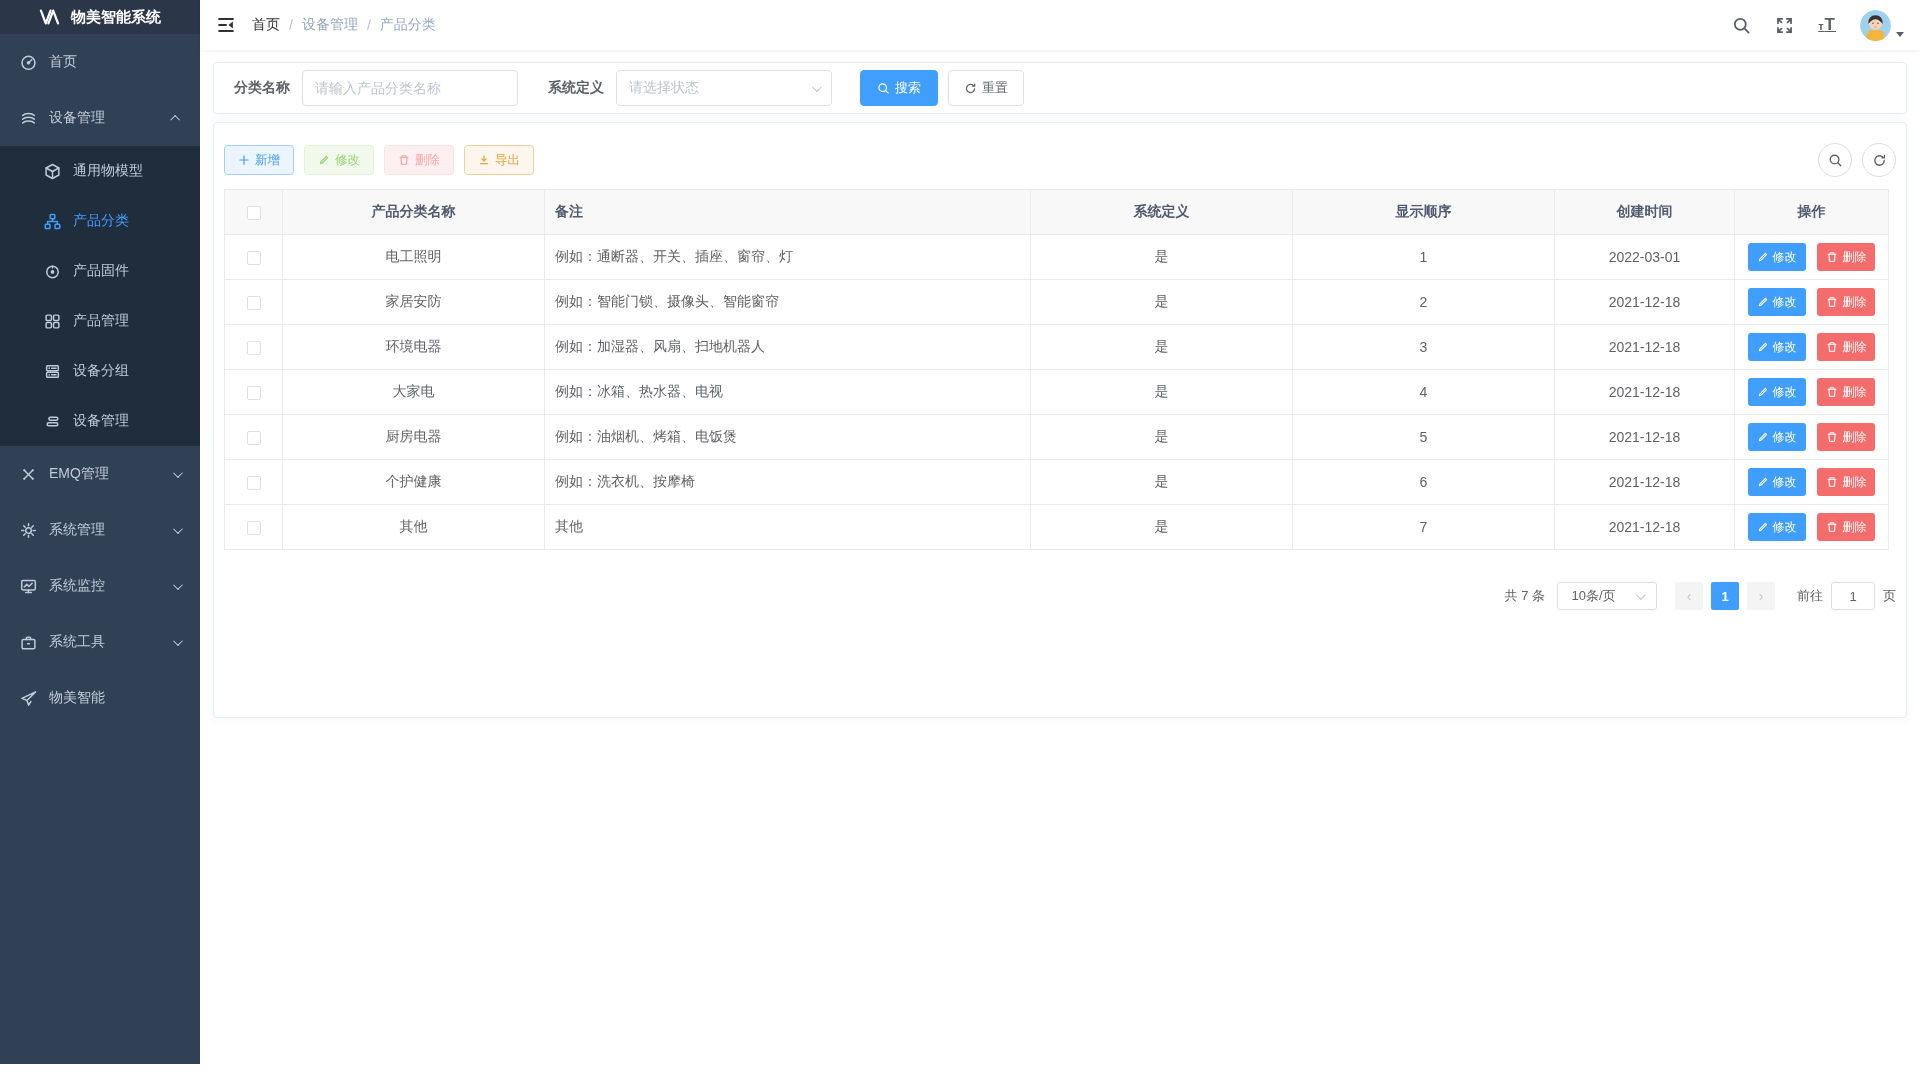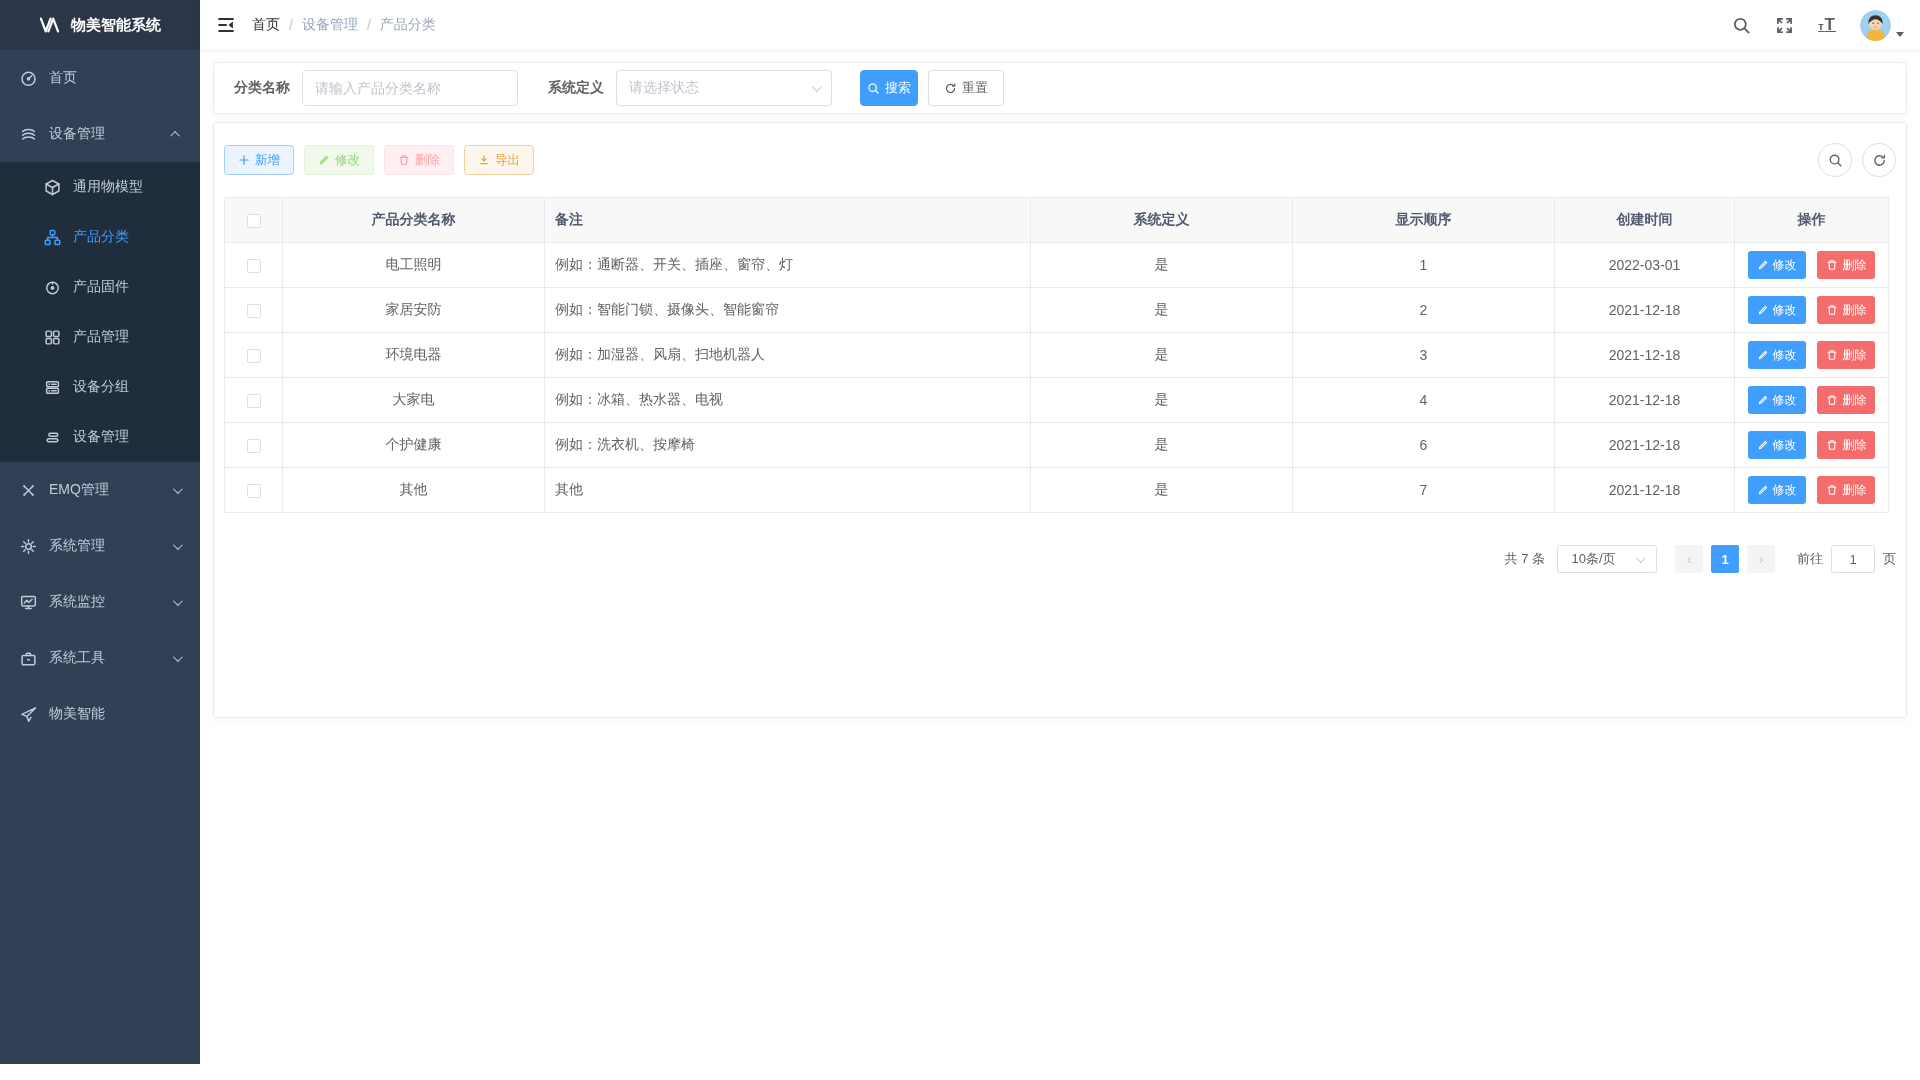--- a/index.html
+++ b/index.html
@@ -1,21 +1,21 @@
 <!DOCTYPE html>
 <html><head>
 <meta charset="utf-8">
 <style>
   * { margin:0; padding:0; box-sizing:border-box; }
   html,body { width:1920px; height:1080px; background:#fff; font-family:"Liberation Sans","DejaVu Sans",sans-serif; overflow:hidden; }
   .app { display:flex; width:1920px; }
 
   
   .sidebar { width:200px; height:1064px; background:#304156; flex:0 0 200px; }
-  .logo { height:50px; display:flex; align-items:center; justify-content:center; gap:10px; background:#2b3648; color:#fff; font-weight:bold; font-size:15px; }
+  .logo { height:34px; display:flex; align-items:center; justify-content:center; gap:10px; background:#2b3648; color:#fff; font-weight:bold; font-size:15px; }
   .menu-item { height:56px; display:flex; align-items:center; padding:0 20px; color:#bfcbd9; font-size:14px; cursor:pointer; }
   .menu-item .label { margin-left:12px; }
   .menu-item .chev { margin-left:auto; }
   .submenu { background:#1f2d3d; }
   .submenu .menu-item { height:50px; padding-left:44px; }
   .menu-item.active { color:#409eff; }
   .chev { width:7px; height:7px; border-right:1.5px solid currentColor; border-bottom:1.5px solid currentColor; display:inline-block; }
   .chev.down { transform:rotate(45deg) translateY(-2px); }
   .chev.up { transform:rotate(-135deg) translateY(-2px); }
   .micon { width:17px; height:17px; flex:0 0 17px; stroke:currentColor; fill:none; stroke-width:1.4; stroke-linecap:round; stroke-linejoin:round; }
@@ -42,36 +42,36 @@
   .filter-card { height:52px; display:flex; align-items:center; padding:0 20px; margin-bottom:8px; }
   .f-label { font-size:14px; font-weight:700; color:#606266; margin-right:12px; }
   .f-label.second { margin-left:30px; }
   .text-input { width:216px; height:36px; border:1px solid #dcdfe6; border-radius:4px; padding:0 12px; font-size:14px; color:#ef4444; outline:none; font-family:inherit; }
   .text-input::placeholder { color:#c0c4cc; }
   .select { width:216px; height:36px; border:1px solid #dcdfe6; border-radius:4px; padding:0 12px; display:flex; align-items:center; cursor:pointer; }
   .select .ph { color:#c0c4cc; font-size:14px; }
   .select .chev { margin-left:auto; color:#c0c4cc; }
   .btn { display:inline-flex; align-items:center; gap:5px; border-radius:4px; font-size:13px; cursor:pointer; border:1px solid transparent; font-family:inherit; }
   .btn svg { width:13px; height:13px; stroke:currentColor; fill:none; stroke-width:1.5; stroke-linecap:round; stroke-linejoin:round; }
-  .btn-search { height:36px; padding:0 6px; background:#409eff; border-color:#409eff; color:#fff; margin-left:28px; }
+  .btn-search { height:36px; padding:0 16px; background:#409eff; border-color:#409eff; color:#fff; margin-left:28px; }
   .btn-reset { height:36px; padding:0 15px; background:#fff; border-color:#dcdfe6; color:#606266; margin-left:10px; }
 
   .main-card { min-height:596px; padding:20px 10px; }
   .toolbar { display:flex; align-items:center; }
   .tbtn { height:30px; padding:0 13px; border-radius:3.5px; margin-right:10px; font-size:12.5px; display:inline-flex; align-items:center; gap:5px; cursor:pointer; border:1px solid; font-family:inherit; }
   .tbtn svg { width:12px; height:12px; stroke:currentColor; fill:none; stroke-width:1.6; stroke-linecap:round; stroke-linejoin:round; }
   .tbtn.add { background:#ecf5ff; border-color:#a0cfff; color:#409eff; }
   .tbtn.edit { background:#f0f9eb; border-color:#e1f3d8; color:#95d475; cursor:not-allowed; }
   .tbtn.del { background:#fef0f0; border-color:#fde2e2; color:#f8a7a7; cursor:not-allowed; }
   .tbtn.export { background:#fdf6ec; border-color:#f3d19e; color:#e6a23c; }
   .tool-right { margin-left:auto; display:flex; gap:10px; }
   .circle-btn { width:34px; height:34px; border-radius:50%; border:1px solid #dcdfe6; background:#fff; display:flex; align-items:center; justify-content:center; color:#606266; cursor:pointer; }
   .circle-btn svg { width:15px; height:15px; stroke:currentColor; fill:none; stroke-width:1.5; stroke-linecap:round; }
 
-  table { border-collapse:collapse; table-layout:fixed; width:1664px; margin-top:20px; font-size:14px; }
+  table { border-collapse:collapse; table-layout:fixed; width:1664px; margin-top:12px; font-size:14px; }
   th, td { border:1px solid #e8eaec; height:45px; color:#606266; }
   thead th { background:#f8f8f9; color:#515a6e; font-weight:700; }
   .center { text-align:center; }
   td.left { text-align:left; padding-left:10px; }
   th.left { text-align:left; padding-left:10px; }
   .checkbox { width:14px; height:14px; border:1px solid #dcdfe6; border-radius:2px; background:#fff; display:inline-block; vertical-align:middle; cursor:pointer; }
   .mini-btn { height:28px; padding:0 9px; border:none; border-radius:3px; color:#fff; font-size:12px; display:inline-flex; align-items:center; gap:4px; cursor:pointer; font-family:inherit; }
   .mini-btn svg { width:12px; height:12px; stroke:#fff; fill:none; stroke-width:1.5; stroke-linecap:round; stroke-linejoin:round; }
   .mini-btn.edit { background:#409eff; margin-right:8px; }
   .mini-btn.del { background:#f56c6c; }
@@ -434,20 +434,42 @@
       <button class="mini-btn del">
         <svg viewBox="0 0 16 16">
                       <path d="M2.8 4.4h10.4 M5.4 4.4V3.1a.8.8 0 0 1 .8-.8h3.6a.8.8 0 0 1 .8.8v1.3 M4 4.4l.6 8.4a1 1 0 0 0 1 .9h4.8a1 1 0 0 0 1-.9l.6-8.4"></path>
                     </svg>
         <span class="btn-text">删除</span>
       </button>
     </td>
   </tr>
               <tr>
     <td class="center"><span class="checkbox"></span></td>
+    <td class="center">厨房电器</td>
+    <td class="left">例如：油烟机、烤箱、电饭煲</td>
+    <td class="center">是</td>
+    <td class="center">5</td>
+    <td class="center">2021-12-18</td>
+    <td class="center">
+      <button class="mini-btn edit">
+        <svg viewBox="0 0 16 16">
+                      <path d="M3.2 12.8 l.5-2.1 7.5-7.5 1.6 1.6-7.5 7.5z"></path>
+                    </svg>
+        <span class="btn-text">修改</span>
+      </button>
+      <button class="mini-btn del">
+        <svg viewBox="0 0 16 16">
+                      <path d="M2.8 4.4h10.4 M5.4 4.4V3.1a.8.8 0 0 1 .8-.8h3.6a.8.8 0 0 1 .8.8v1.3 M4 4.4l.6 8.4a1 1 0 0 0 1 .9h4.8a1 1 0 0 0 1-.9l.6-8.4"></path>
+                    </svg>
+        <span class="btn-text">删除</span>
+      </button>
+    </td>
+  </tr>
+              <tr>
+    <td class="center"><span class="checkbox"></span></td>
     <td class="center">个护健康</td>
     <td class="left">例如：洗衣机、按摩椅</td>
     <td class="center">是</td>
     <td class="center">6</td>
     <td class="center">2021-12-18</td>
     <td class="center">
       <button class="mini-btn edit">
         <svg viewBox="0 0 16 16">
                       <path d="M3.2 12.8 l.5-2.1 7.5-7.5 1.6 1.6-7.5 7.5z"></path>
                     </svg>

